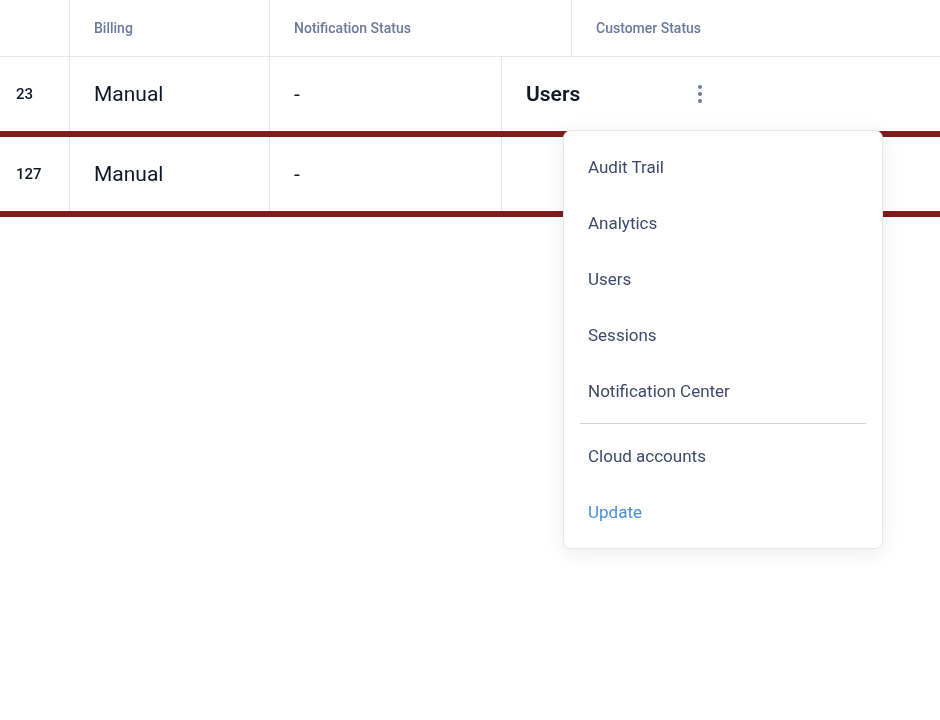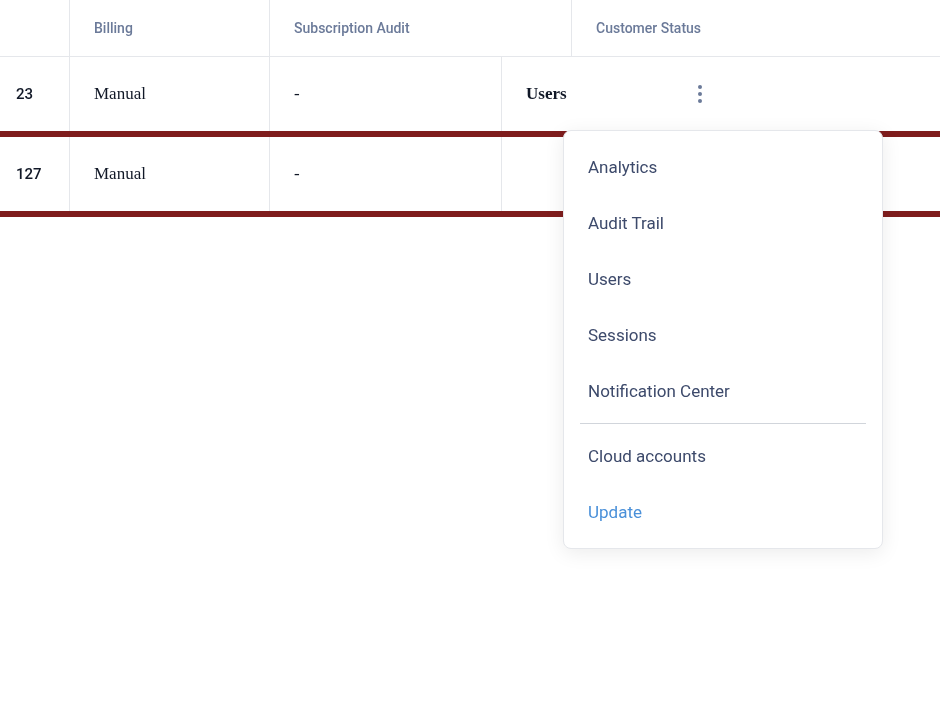--- a/index.html
+++ b/index.html
@@ -53,28 +53,27 @@
 
     .table-row {
       display: flex;
       align-items: center;
       border-bottom: 6px solid #7f1d1d;
       height: 80px;
     }
 
     .td {
       padding: 0 24px;
-      font-size: 17px;
+      font-size: 21px;
       color: #111827;
       flex-shrink: 0;
       height: 100%;
       display: flex;
       align-items: center;
       border-right: 1px solid #e5e7eb;
-      font-family: Liberation Serif, serif;
     }
 
     .td-billing {
       width: 200px;
     }
 
     .td-subscription {
       width: 232px;
     }
 
@@ -172,21 +171,21 @@
     }
   </style>
 </head>
 <body>
 
 <div class="table-container">
 
   <div class="table-header">
     <div class="th" style="width:70px; border-right:1px solid #e5e7eb;"></div>
     <div class="th th-billing">Billing</div>
-    <div class="th th-subscription">Subscription Audit</div>
+    <div class="th th-subscription">Notification Status</div>
     <div class="th th-customer">Customer Status</div>
   </div>
 
   <div class="table-row">
     <div class="row-left-id">23</div>
     <div class="td td-billing">Manual</div>
     <div class="td td-subscription">-</div>
     <div class="td td-customer">
       <div class="row-content">
         <span class="active-text">Users</span>
@@ -203,22 +202,22 @@
 
   <div class="table-row">
     <div class="row-left-id">127</div>
     <div class="td td-billing">Manual</div>
     <div class="td td-subscription">-</div>
     <div class="td td-customer">
     </div>
   </div>
 
   <div class="dropdown-menu">
+    <button class="dropdown-item">Audit Trail</button>
     <button class="dropdown-item">Analytics</button>
-    <button class="dropdown-item">Audit Trail</button>
     <button class="dropdown-item">Users</button>
     <button class="dropdown-item">Sessions</button>
     <button class="dropdown-item">Notification Center</button>
     <hr class="dropdown-divider">
     <button class="dropdown-item">Cloud accounts</button>
     <button class="dropdown-item update">Update</button>
   </div>
 
 </div>
 

